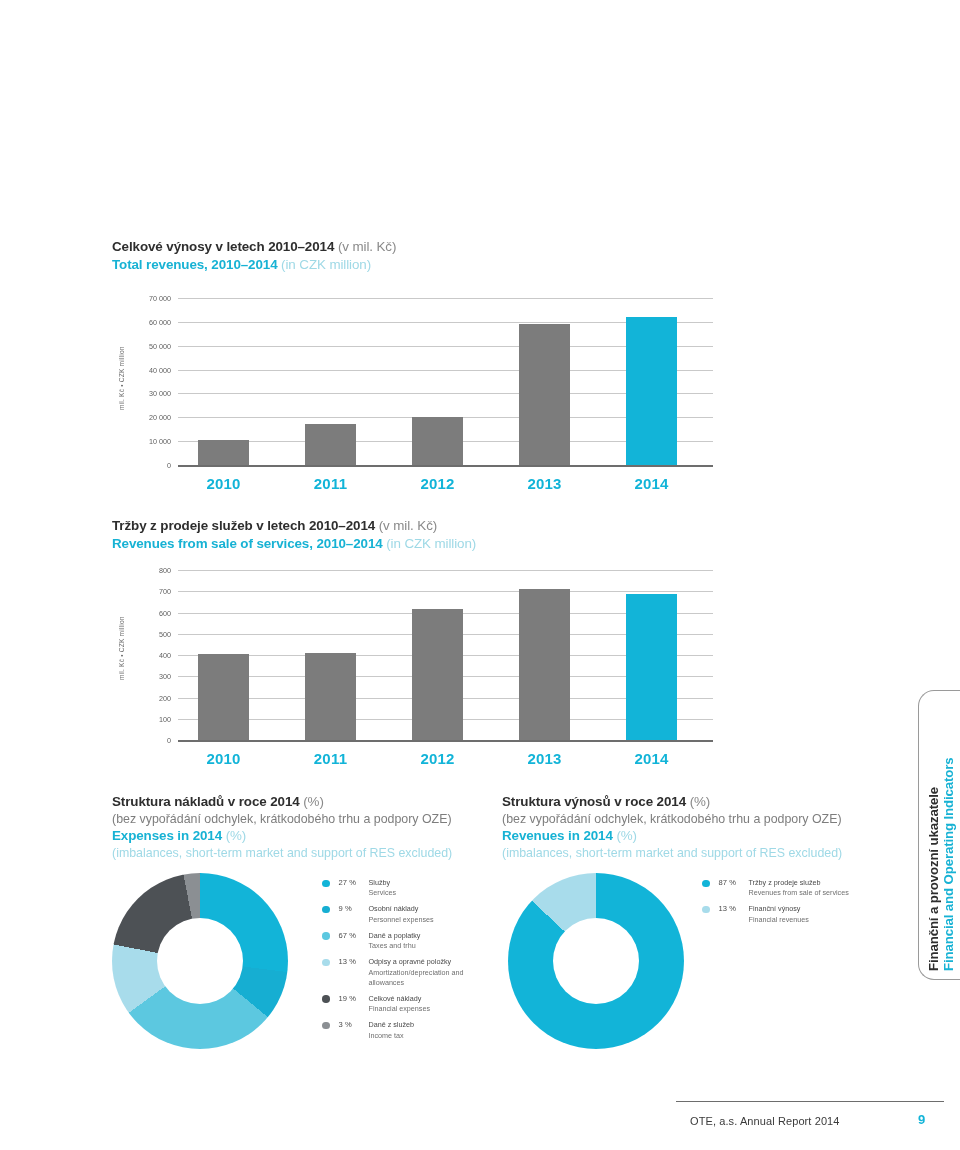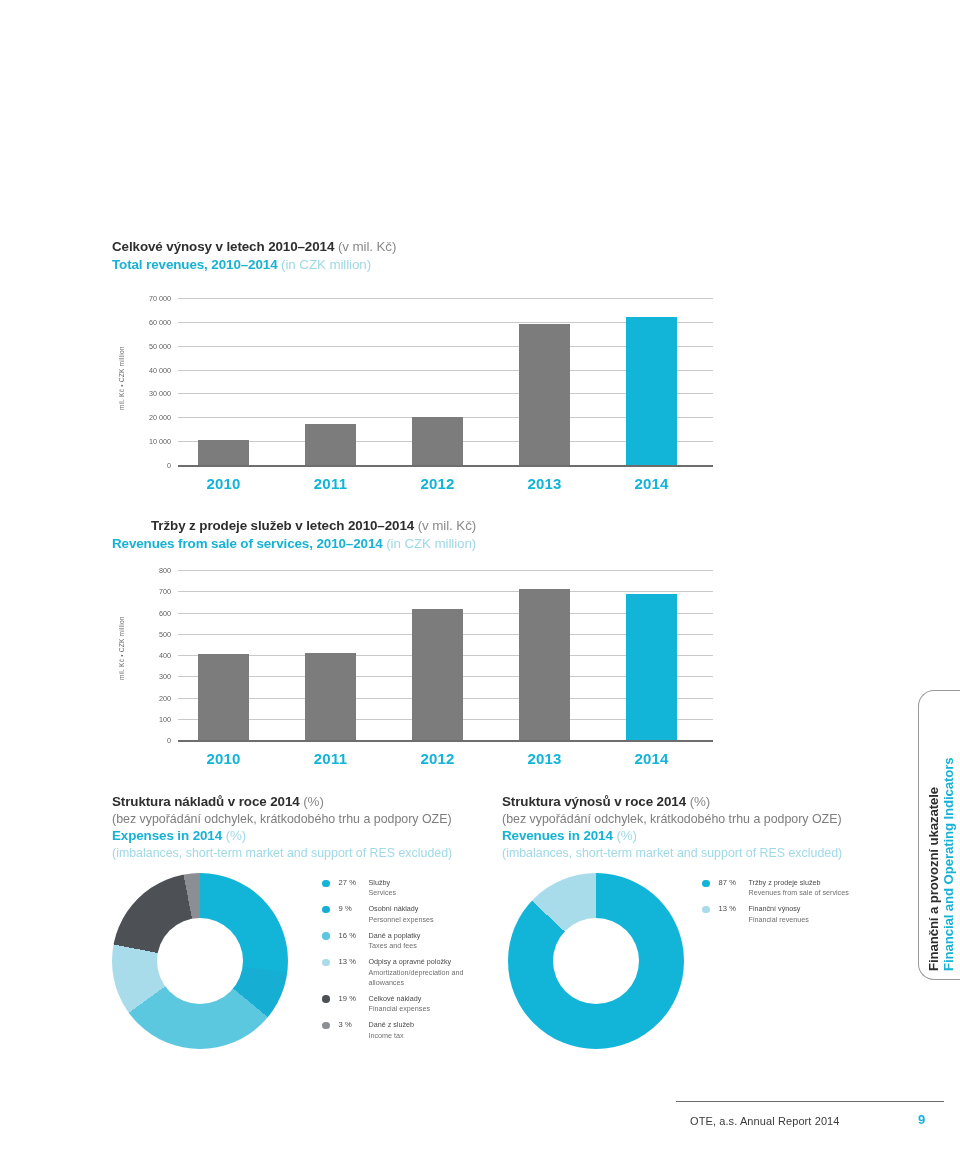--- a/index.html
+++ b/index.html
@@ -142,21 +142,21 @@
       <div class="bar hl" style="left:448px; width:51px; height:147.9px;"></div>
     </div>
 
     <div class="xtick" style="left:178px; top:475px; width:91px;">2010</div>
     <div class="xtick" style="left:285px; top:475px; width:91px;">2011</div>
     <div class="xtick" style="left:392px; top:475px; width:91px;">2012</div>
     <div class="xtick" style="left:499px; top:475px; width:91px;">2013</div>
     <div class="xtick" style="left:606px; top:475px; width:91px;">2014</div>
   </div>
 
-  <div class="block-title" style="position:absolute; left:112px; top:517px;text-align:right;">
+  <div class="block-title" style="position:absolute; left:112px; top:517px;">
     <div class="tl-cz">
       <span>Tržby z prodeje služeb v letech 2010–2014</span>
       <span class="unit">(v mil. Kč)</span>
     </div>
     <div class="tl-en">
       <span>Revenues from sale of services, 2010–2014</span>
       <span class="unit">(in CZK million)</span>
     </div>
   </div>
 
@@ -233,24 +233,24 @@
     <div class="legend-row">
       <span class="swatch" style="background:#16aed2;"></span>
       <span class="lg-pct">9 %</span>
       <span class="lg-txt">
         <span>Osobní náklady</span><br>
         <span class="en">Personnel expenses</span>
       </span>
     </div>
     <div class="legend-row">
       <span class="swatch" style="background:#5cc8e0;"></span>
-      <span class="lg-pct">16 %</span>
+      <span class="lg-pct">67 %</span>
       <span class="lg-txt">
         <span>Daně a poplatky</span><br>
-        <span class="en">Taxes and fees</span>
+        <span class="en">Taxes and trhu</span>
       </span>
     </div>
     <div class="legend-row">
       <span class="swatch" style="background:#a8dceb;"></span>
       <span class="lg-pct">13 %</span>
       <span class="lg-txt">
         <span>Odpisy a opravné položky</span><br>
         <span class="en">Amortization/depreciation and allowances</span>
       </span>
     </div>

